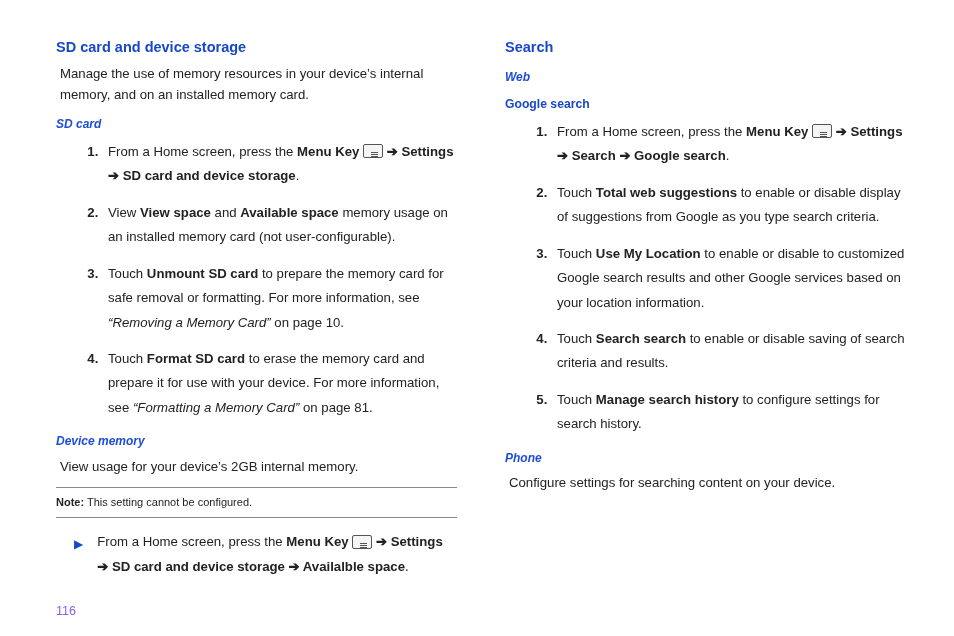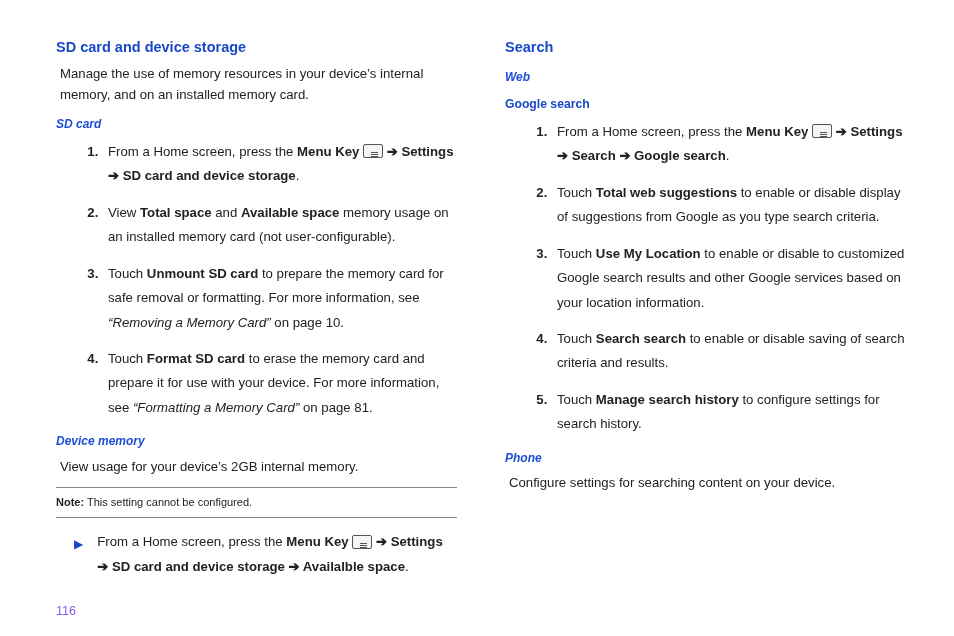--- a/index.html
+++ b/index.html
@@ -78,21 +78,21 @@
     <div class="h-blue">SD card and device storage</div>
     <p class="intro">Manage the use of memory resources in your device’s internal memory, and on an installed memory card.</p>
 
     <div class="h-blue-it">SD card</div>
     <ol>
       <li>
         <span>From a Home screen, press the </span><b>Menu Key</b>
         <span class="icon menu-icon"></span><span class="arrow"> ➔ </span><b>Settings</b><span class="arrow"> ➔ </span><b>SD card and device storage</b><span>.</span>
       </li>
       <li>
-        <span>View </span><b>Total space</b><span> and </span><b>Available space</b><span> memory usage on an installed memory card (not user-configurable).</span>
+        <span>View </span><b>View space</b><span> and </span><b>Available space</b><span> memory usage on an installed memory card (not user-configurable).</span>
       </li>
       <li>
         <span>Touch </span><b>Unmount SD card</b><span> to prepare the memory card for safe removal or formatting. For more information, see </span><i>“Removing a Memory Card”</i><span> on page 10.</span>
       </li>
       <li>
         <span>Touch </span><b>Format SD card</b><span> to erase the memory card and prepare it for use with your device. For more information, see </span><i>“Formatting a Memory Card”</i><span> on page 81.</span>
       </li>
     </ol>
 
     <div class="h-blue-it">Device memory</div>

